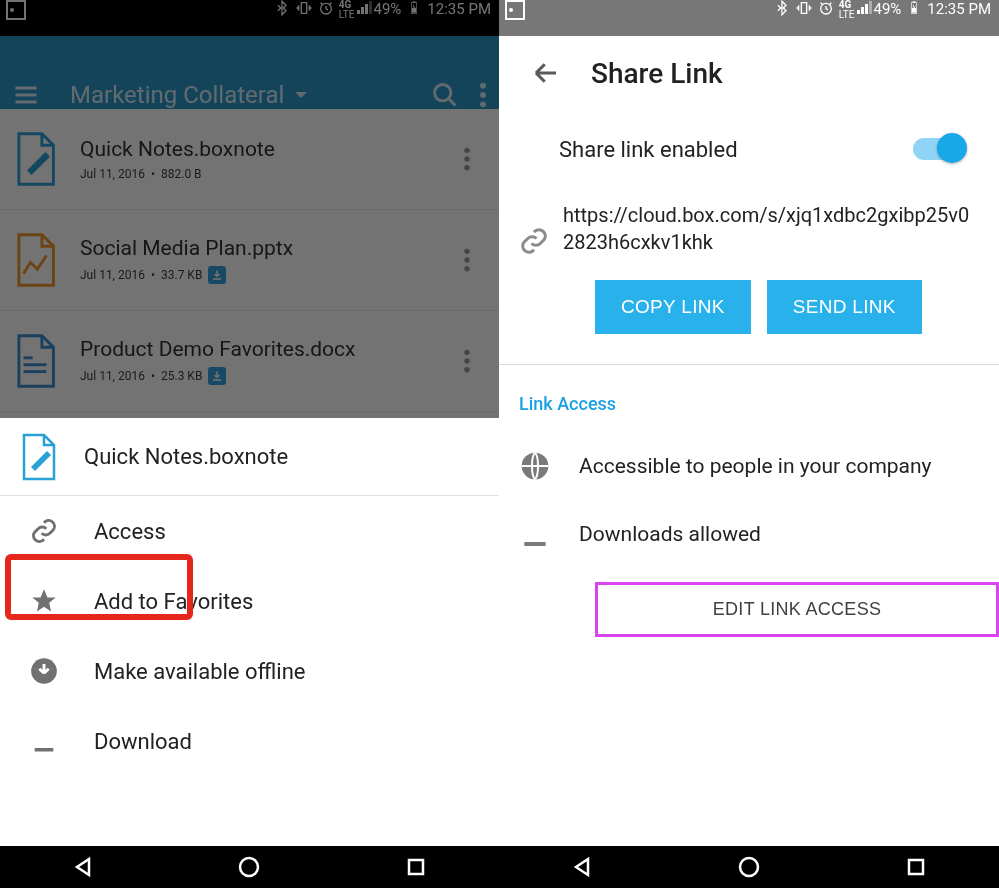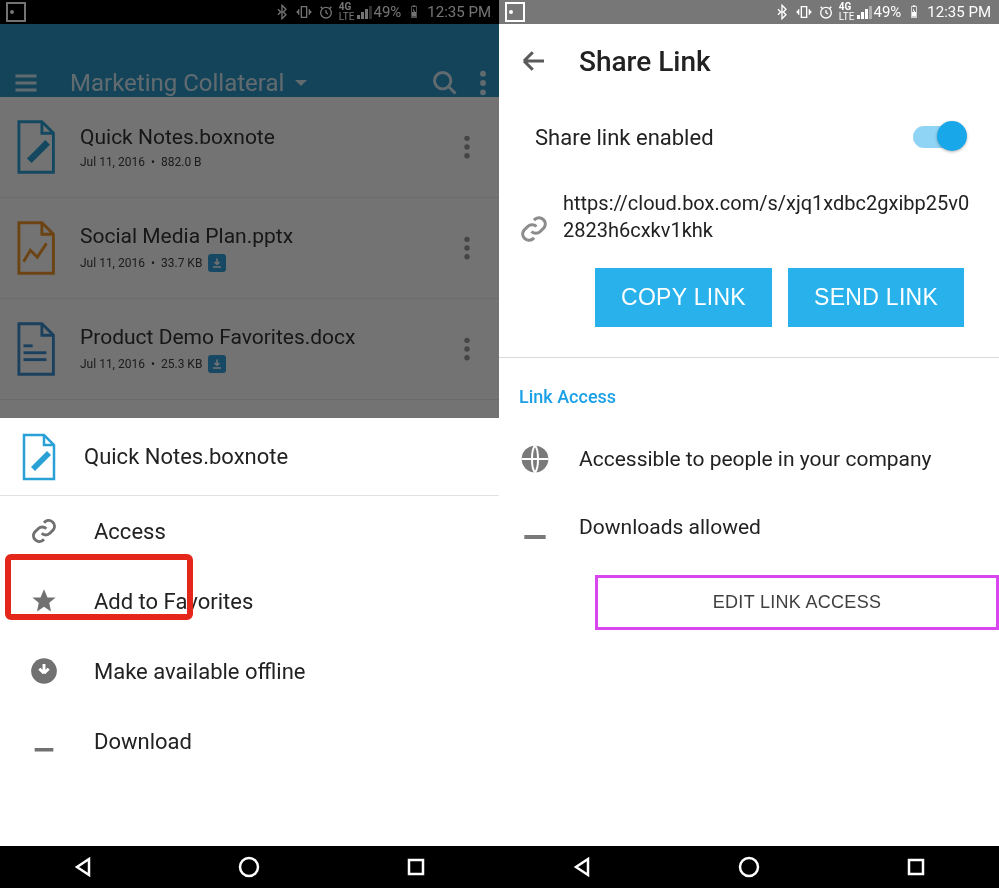--- a/index.html
+++ b/index.html
@@ -18,23 +18,22 @@
     width: 499px;
     height: 888px;
     background: #fff;
     display: flex;
     flex-direction: column;
   }
   .panel + .panel { width: 500px; }
 
   
   .statusbar {
-    height: 24px;
+    height: 36px;
     display: flex;
-    align-items: center;
     padding: 0 6px;
     font-size: 15px;
     color: #fff;
   }
   .statusbar.left  { background:#000; }
   .statusbar.right { background:#777; }
   .statusbar .spacer { flex:1; }
   .statusbar svg, .statusbar .ic { width:16px; height:16px; fill:currentColor; margin:0 3px; }
   .statusbar .txt { margin: 0 2px; }
   .thumb-ic { width:20px; height:20px; border:2px solid currentColor; display:flex; align-items:flex-end; padding:2px; }
@@ -87,37 +86,37 @@
     height: 70px; display:flex; align-items:center; gap:36px; padding:0 30px;
     font-size:22px; color:#222;
   }
   .sheet-item .sic { width:28px; height:28px; fill:#717171; }
   .highlight-box {
     position:absolute; border: 6px solid #e4261b; border-radius:6px;
   }
 
   
   .r-toolbar {
-    height: 74px; display:flex; align-items:center; gap:30px; padding:0 20px;
+    height: 74px; display:flex; align-items:center; gap:30px; padding:0 32px;
   }
   .r-toolbar svg { width:30px; height:30px; fill:#5a5a5a;}
   .r-title { font-size:28px; font-weight:500; }
 
-  .row { display:flex; align-items:center; padding:0 36px; }
+  .row { display:flex; align-items:center; padding:0 36px;margin-left:24px; }
   .enabled-row { height:78px; font-size:22px; justify-content:space-between; }
   .toggle { width:50px; height:22px; background:#8fd4f4; border-radius:11px; position:relative; }
   .toggle::after { content:""; position:absolute; right:-4px; top:-5px; width:30px; height:30px; background:#18a8ea; border-radius:50%; box-shadow:0 1px 3px rgba(0,0,0,.3);}
 
   .link-row { display:flex; padding: 14px 20px 0 20px; gap: 14px; align-items:flex-end;}
   .link-row svg { width:30px; height:30px; fill:#8c8c8c; flex:none; margin-top:6px;}
   .link-text { font-size:20px; line-height:1.35; color:#222; word-break:break-all; }
 
   .btn-row { display:flex; gap:16px; padding: 24px 20px 30px 96px; }
   .btn {
-    background:#28b1ea; color:#fff; font-size:23px; font-weight:500;
+    background:#28b1ea; color:#fff; font-size:19px; font-weight:500;
     padding: 16px 26px; border:none; letter-spacing:.3px;
   }
 
   .divider { height:1px; background:#d9d9d9; margin: 0 0 0 0;}
 
   .section-label { font-size:18px; color:#1aa0e6; font-weight:500; padding: 28px 20px 18px 20px;}
 
   .access-row { display:flex; align-items:center; gap: 28px; padding: 18px 20px; font-size:21px;}
   .access-row svg { width:32px; height:32px; fill:#7a7a7a; flex:none;}
 

